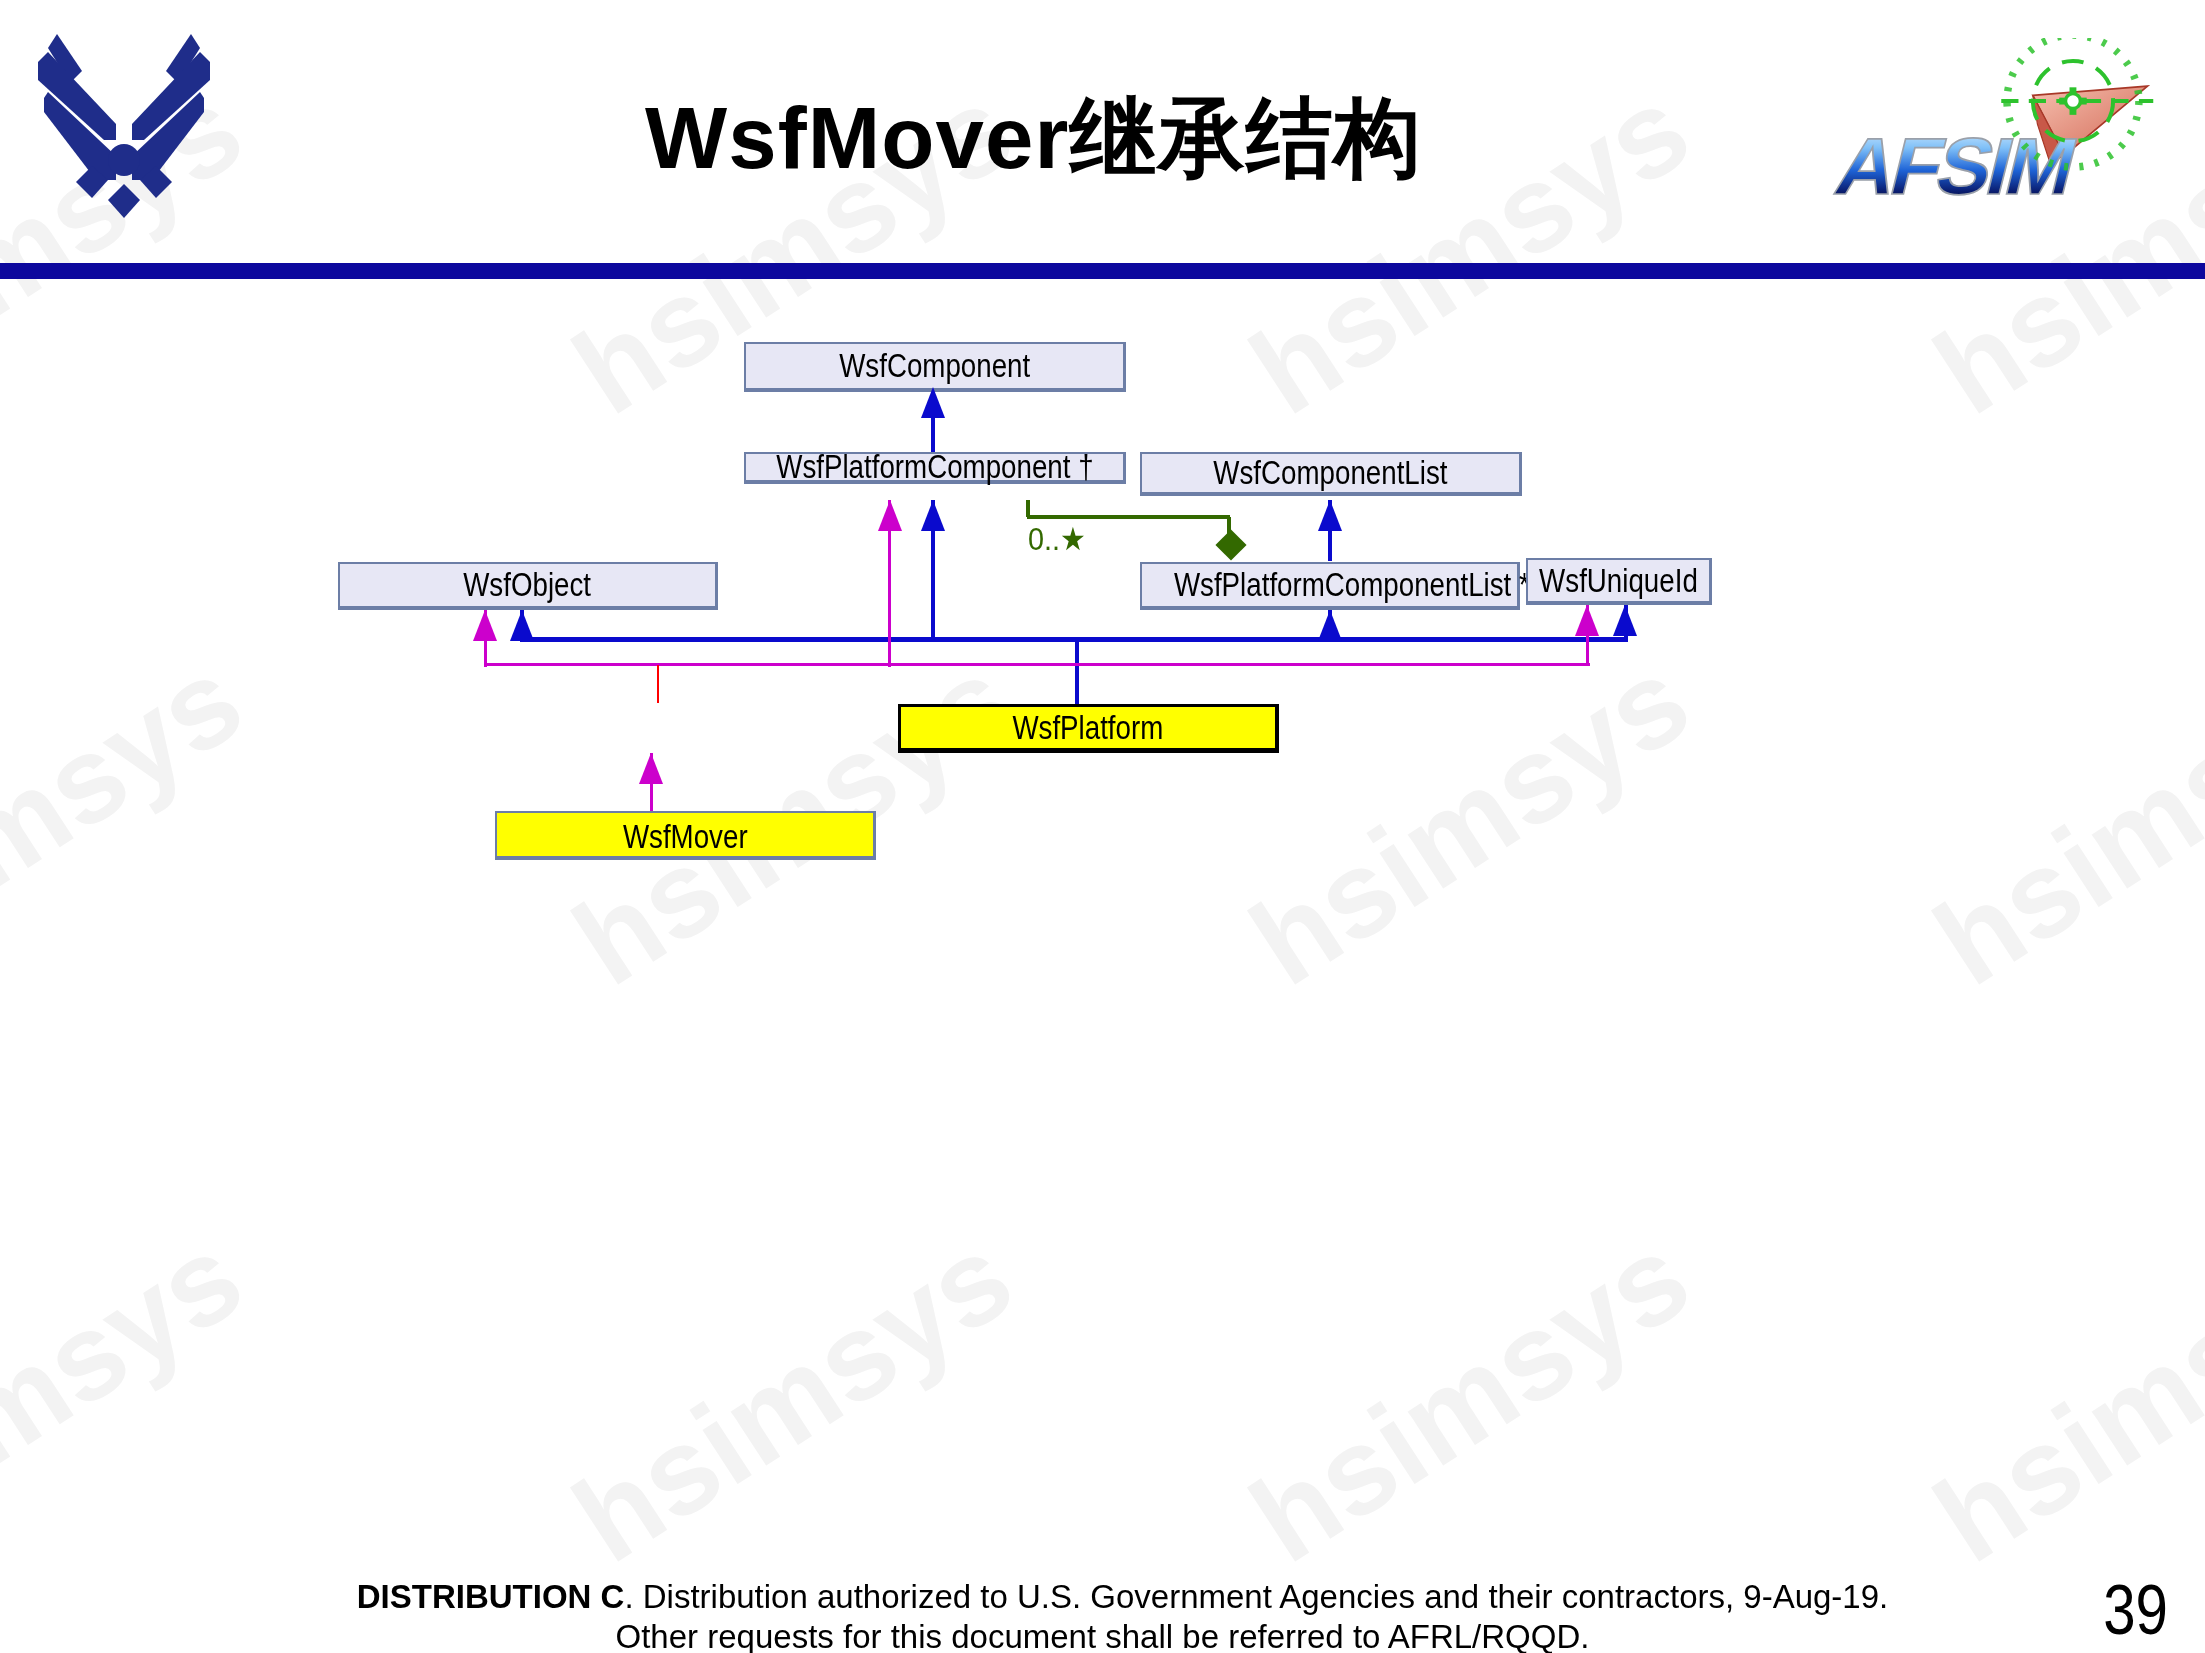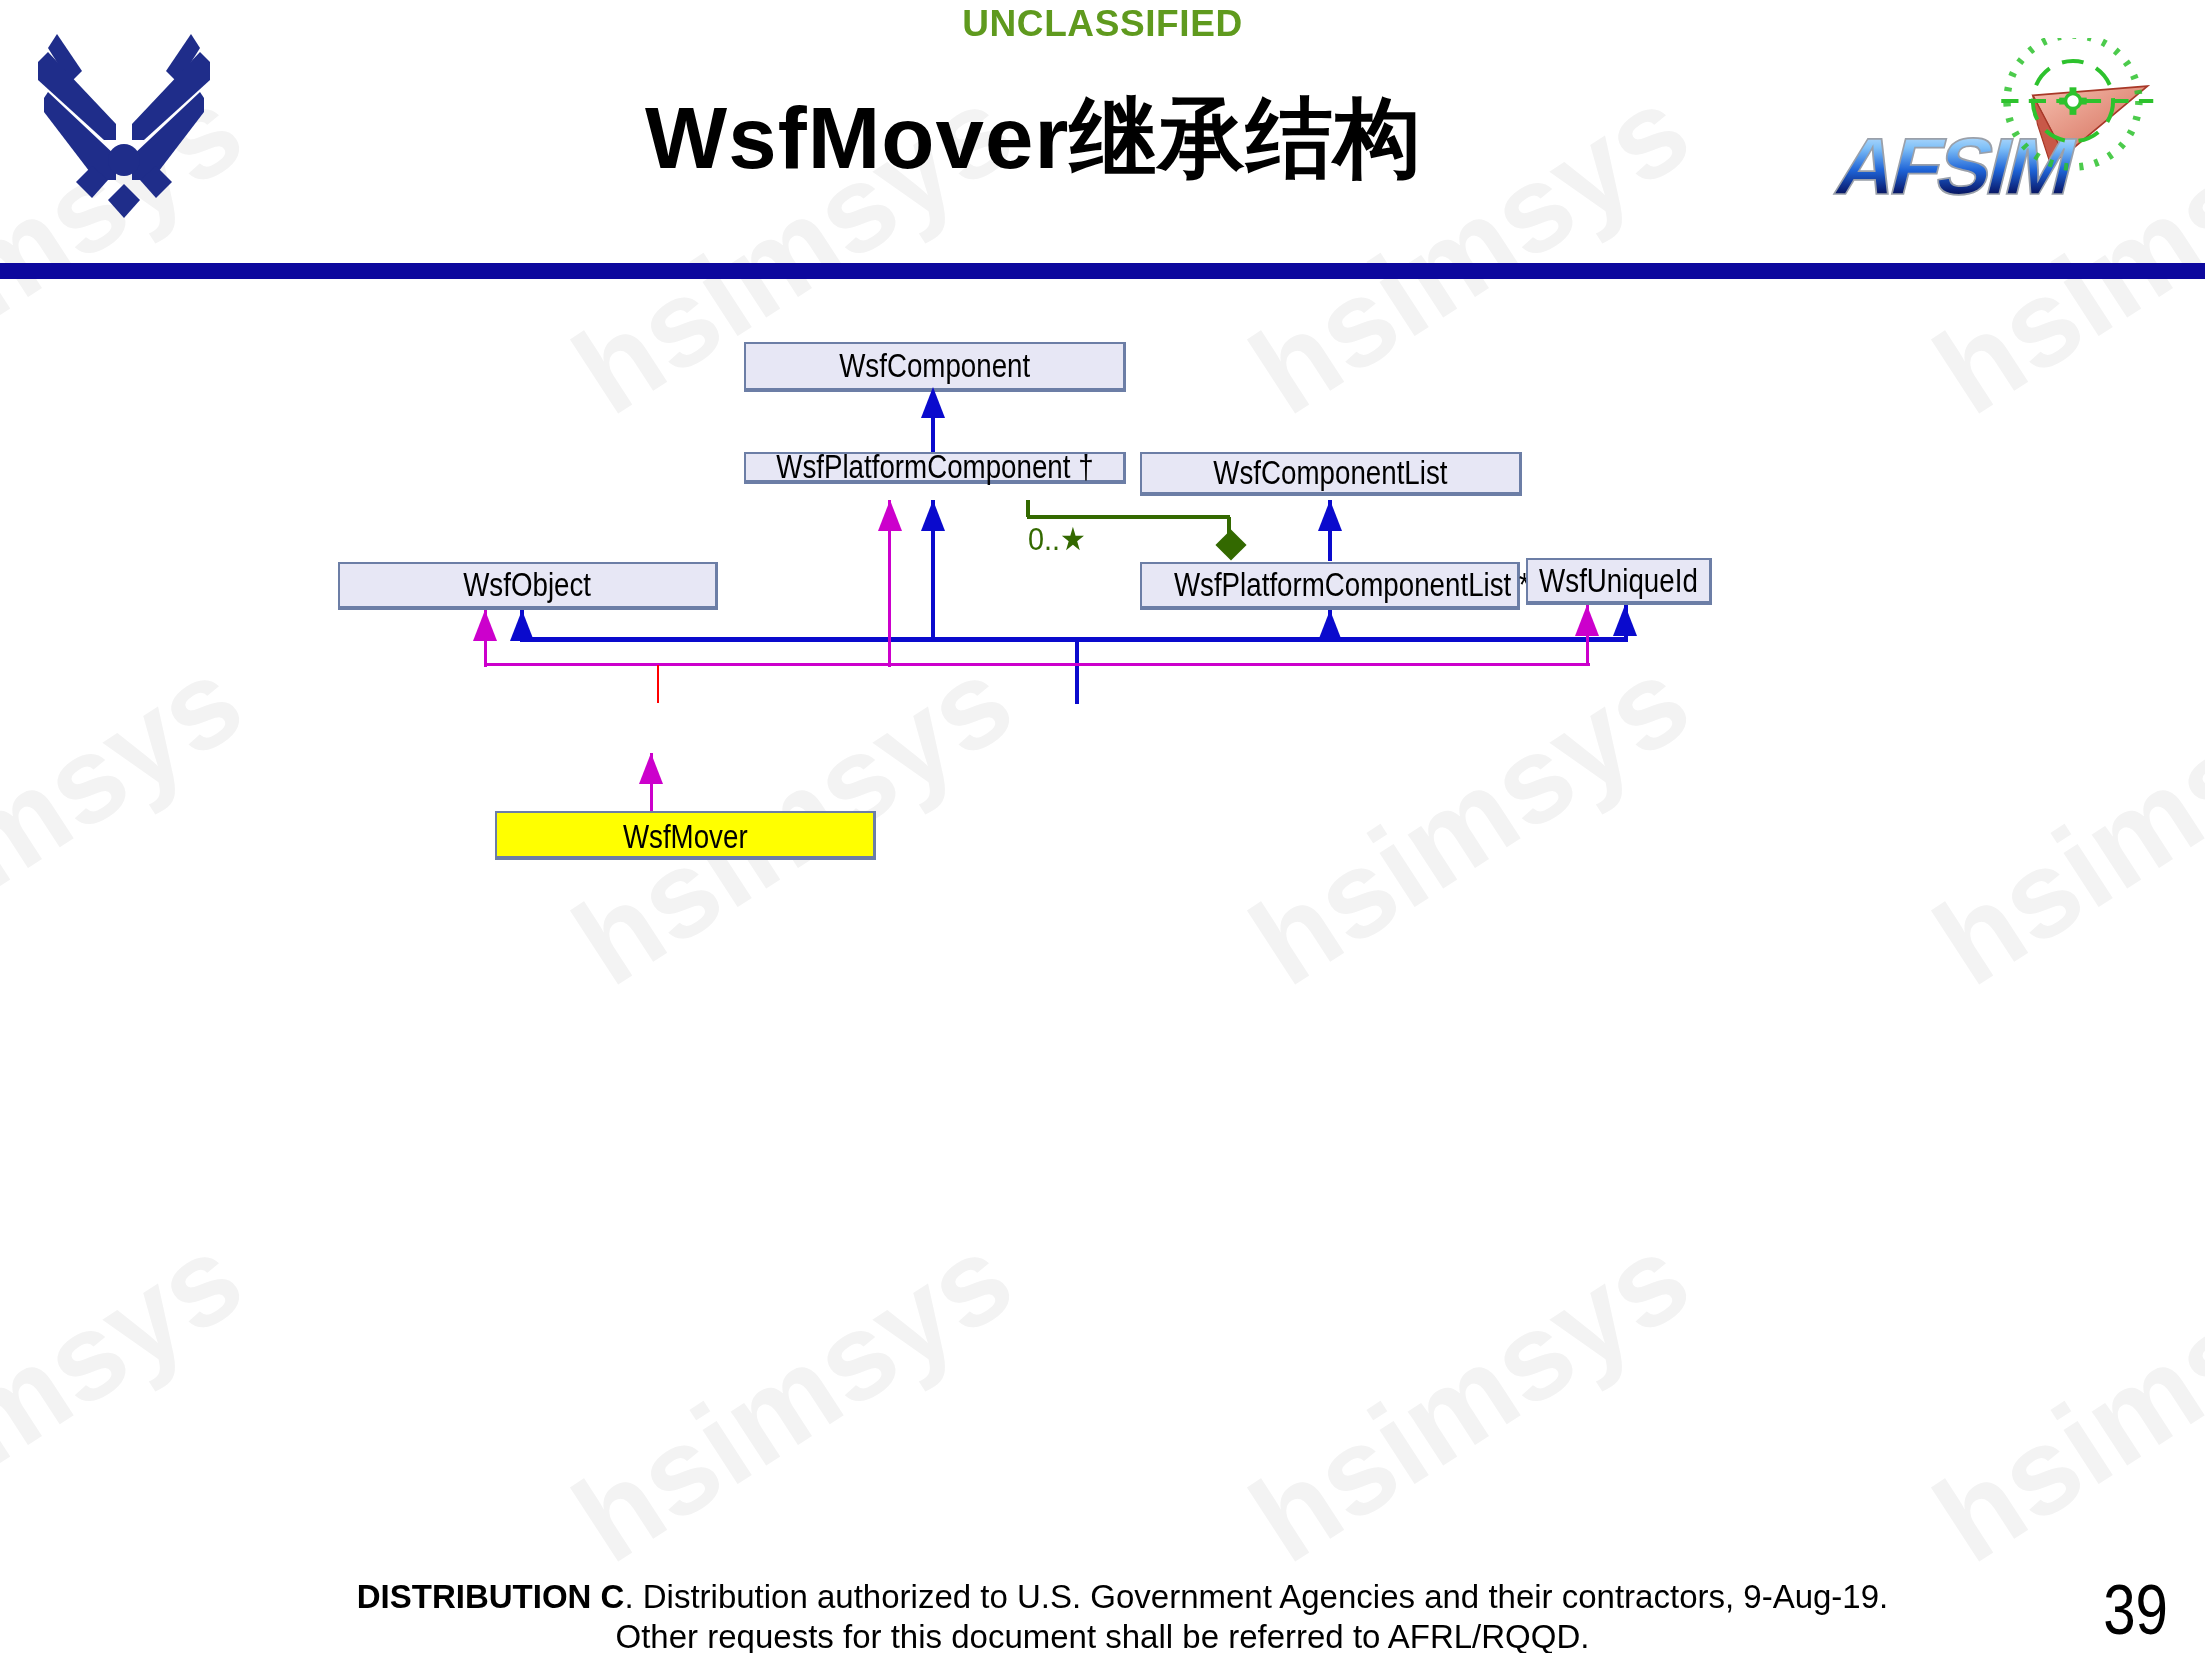--- a/index.html
+++ b/index.html
@@ -87,21 +87,20 @@
       <polygon points="12,30 46,62 46,74 36,74 10,40 10,33"></polygon>
       <polygon points="93,15 88,10 54,46 54,54 60,54 93,24"></polygon>
       <polygon points="88,30 54,62 54,74 64,74 90,40 90,33"></polygon>
       <circle cx="50" cy="64" r="8"></circle>
       <polygon points="34,67 42,74 34,83 26,75"></polygon>
       <polygon points="66,67 58,74 66,83 74,75"></polygon>
       <polygon points="50,76 58,84 50,93 42,84"></polygon>
     </g>
   </svg>
 
-  <div class="classification">UNCLASSIFIED</div>
   <div class="title">WsfMover继承结构</div>
 
   <svg class="afsim" width="396" height="195" viewBox="0 0 690 340">
     <defs>
       <linearGradient id="agrad" x1="0" y1="0" x2="0" y2="1">
         <stop offset="0%" stop-color="#eaf5ff"></stop>
         <stop offset="30%" stop-color="#7fc0f8"></stop>
         <stop offset="55%" stop-color="#1e63d6"></stop>
         <stop offset="78%" stop-color="#0a1e72"></stop>
         <stop offset="100%" stop-color="#000000"></stop>
@@ -178,20 +177,23 @@
   </div>
   <div class="node n-object">
     <span class="lbl">WsfObject</span>
   </div>
   <div class="node n-platformcomponentlist">
     <span class="lbl">WsfPlatformComponentList *</span>
   </div>
   <div class="node n-uniqueid">
     <span class="lbl">WsfUniqueId</span>
   </div>
+  <div class="node yellow blackborder n-platform">
+    <span class="lbl">WsfPlatform</span>
+  </div>
   <div class="node yellow n-mover">
     <span class="lbl">WsfMover</span>
   </div>
 
   <div class="footer">
     <div><b>DISTRIBUTION C</b><span>. Distribution authorized to U.S. Government Agencies and their contractors, 9-Aug-19.</span></div>
     <div>Other requests for this document shall be referred to AFRL/RQQD.</div>
   </div>
   <div class="pagenum">39</div>
 

